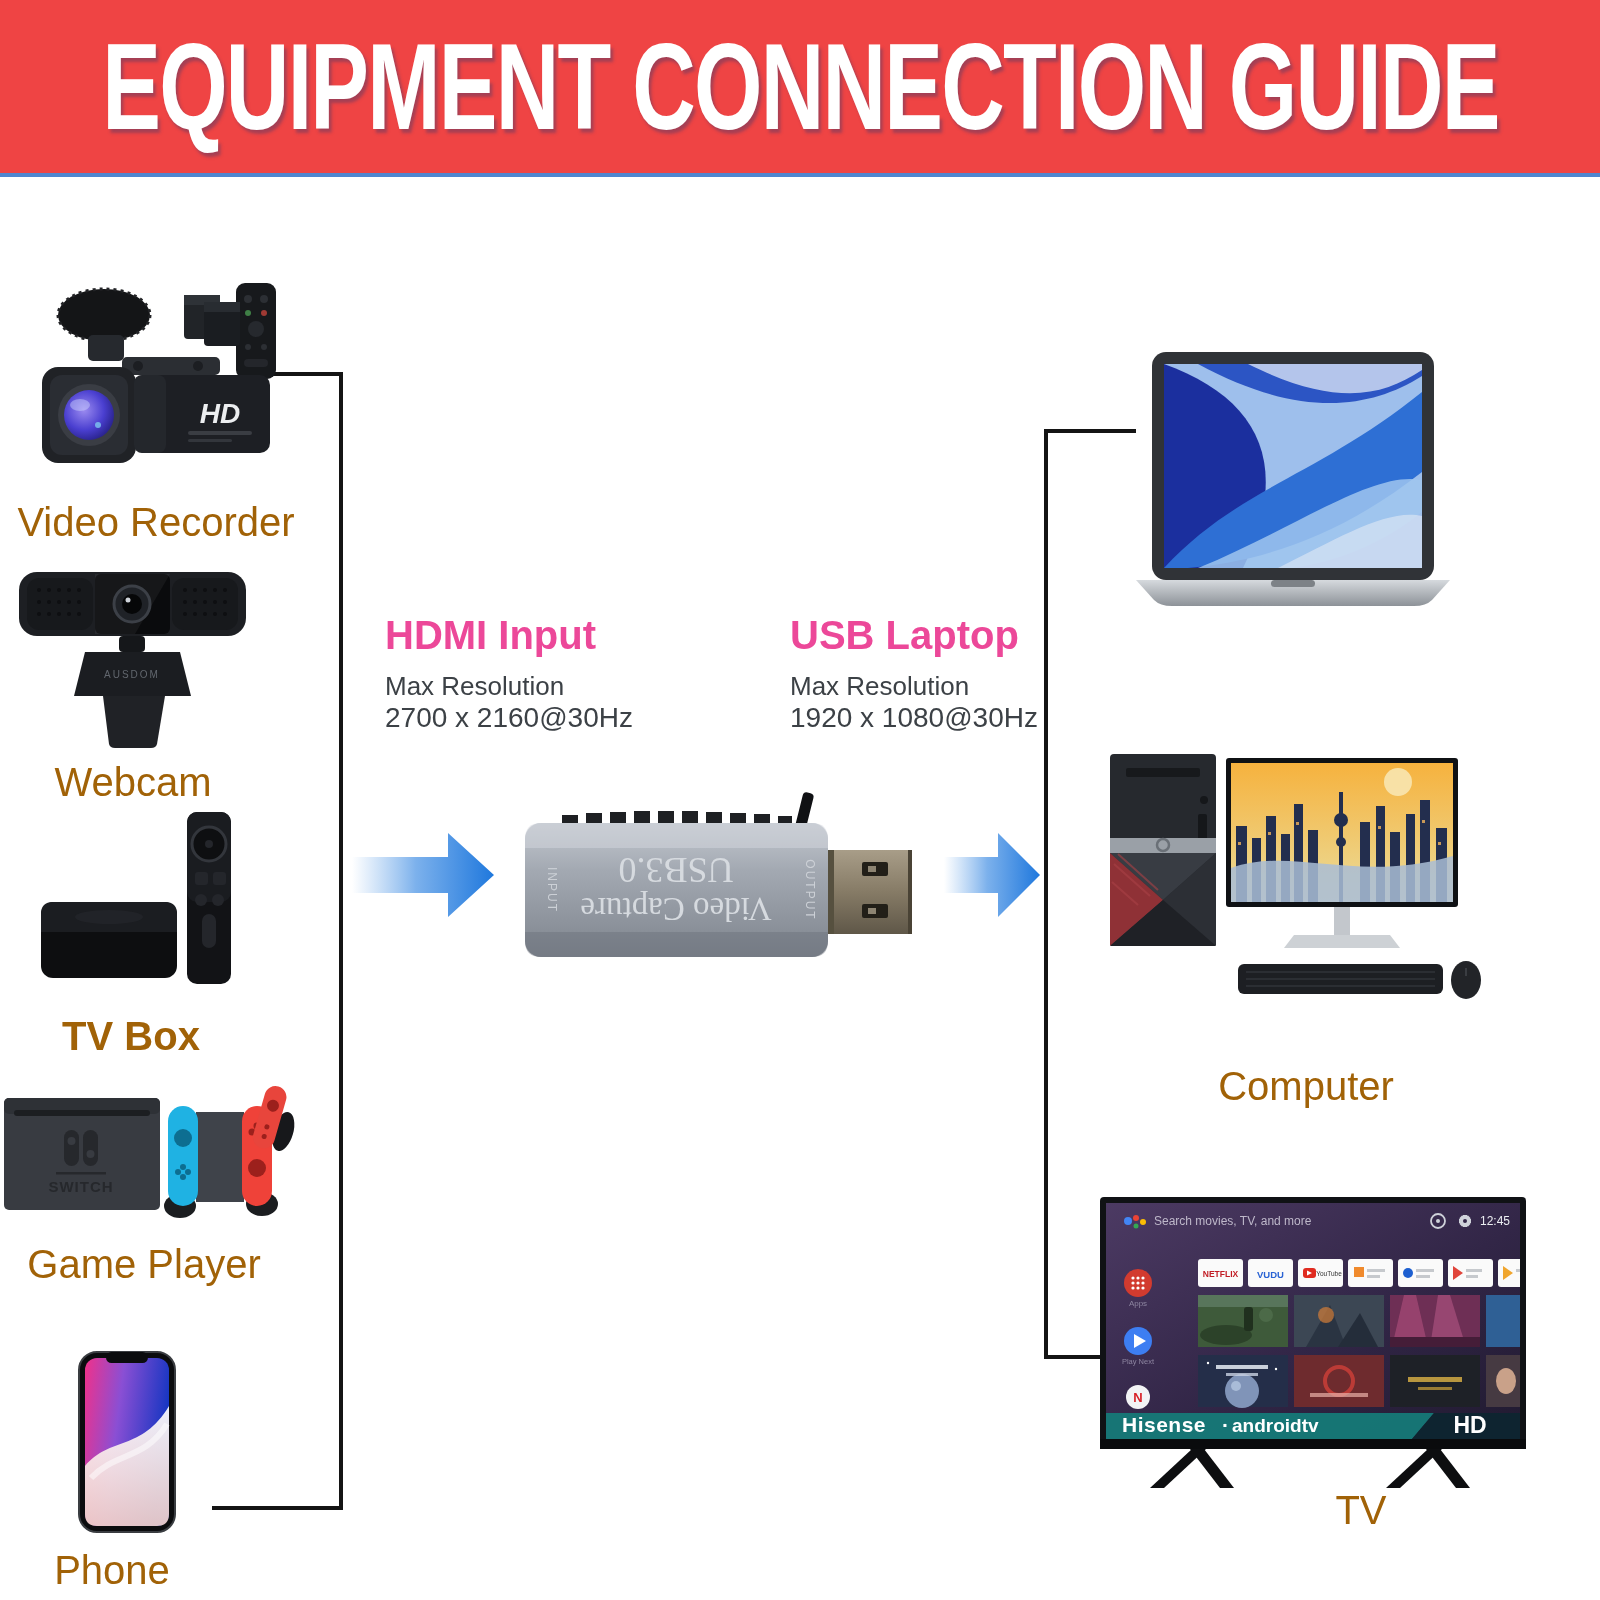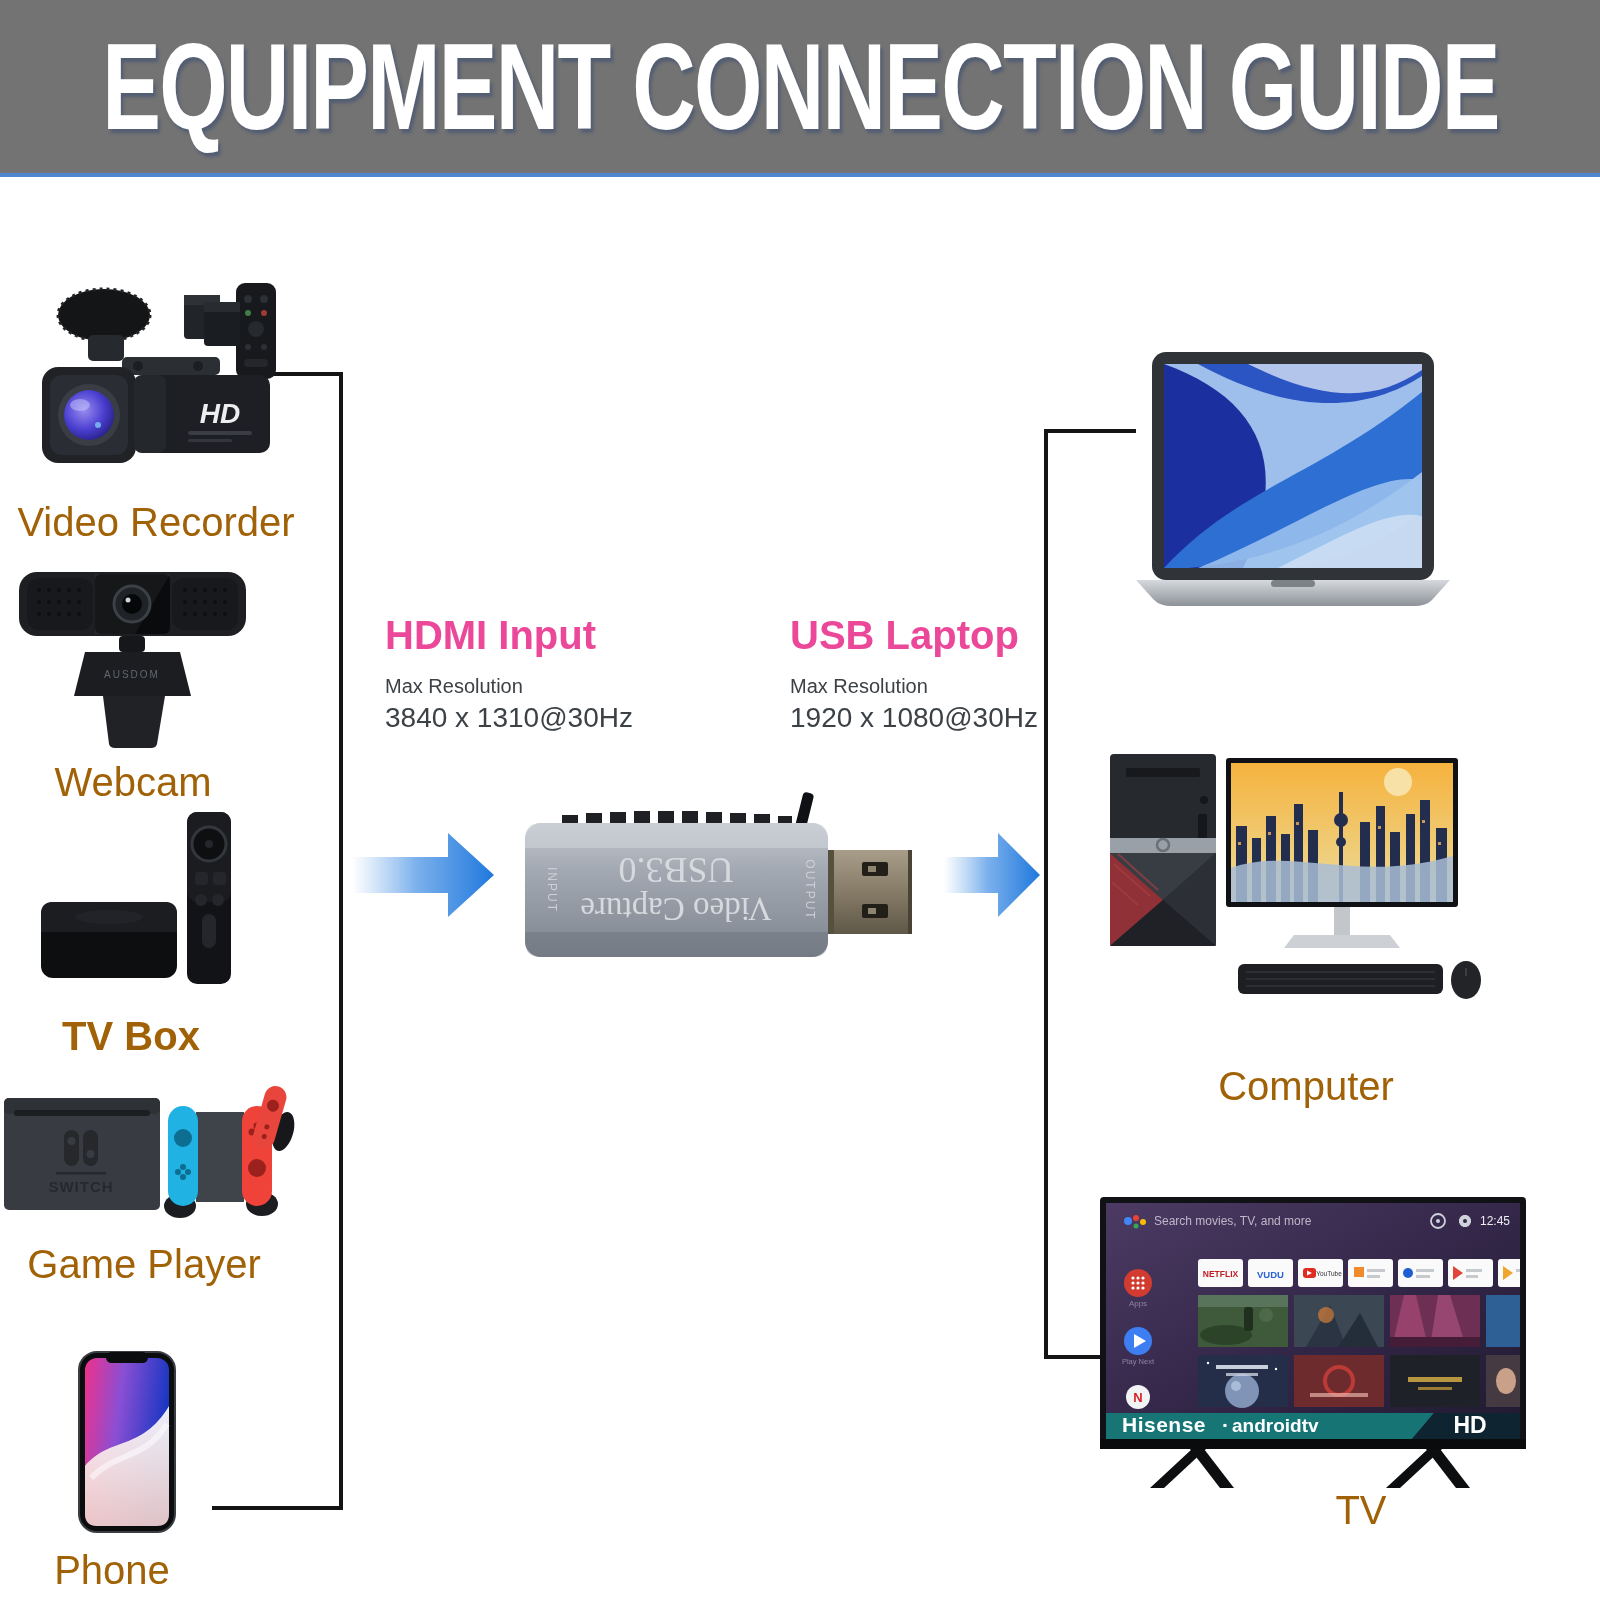--- a/index.html
+++ b/index.html
@@ -1,29 +1,29 @@
 <!DOCTYPE html>
 <html><head>
 <meta charset="utf-8">
 <style>
   html,body{margin:0;padding:0;background:#ffffff;}
   #canvas{position:relative;width:1600px;height:1600px;background:#ffffff;overflow:hidden;
           font-family:"Liberation Sans",sans-serif;}
   
-  .banner{position:absolute;left:0;top:0;width:1600px;height:173px;background:#737373;
+  .banner{position:absolute;left:0;top:0;width:1600px;height:173px;background:#ef4444;
           border-bottom:4px solid #4f86cf;display:flex;align-items:center;justify-content:center;}
   .banner-title{color:#ffffff;font-weight:bold;font-size:100px;letter-spacing:-2px;white-space:nowrap;
           display:inline-block;transform:scale(0.88,1.22);transform-origin:center;
           text-shadow:3px 4px 3px rgba(25,55,115,0.35);}
   
   .label{position:absolute;font-size:40px;line-height:44px;color:#a16207;text-align:center;}
   
   .port-block{position:absolute;}
   .port-title{font-size:40px;line-height:46px;font-weight:bold;color:#ec4899;}
-  .port-sub{font-size:20px;line-height:32px;color:#3c4146;margin-top:12px;}
+  .port-sub{font-size:26px;line-height:32px;color:#3c4146;margin-top:12px;}
   .port-res{font-size:28px;line-height:32px;color:#3c4146;}
   .illus{position:absolute;}
   svg{display:block;}
 </style>
 </head>
 <body>
 
 <div id="canvas">
 
   <div class="banner">
@@ -40,21 +40,21 @@
     </defs>
     <polyline points="265,374 341,374 341,1508 212,1508" fill="none" stroke="#141414" stroke-width="4"></polyline>
     <polyline points="1136,431 1046,431 1046,1357 1143,1357" fill="none" stroke="#141414" stroke-width="4"></polyline>
     <polygon points="352,857 448,857 448,833 494,875 448,917 448,893 352,893" fill="url(#arrowGrad)"></polygon>
     <polygon points="944,857 998,857 998,833 1040,875 998,917 998,893 944,893" fill="url(#arrowGrad)"></polygon>
   </svg>
 
   <div class="port-block" style="left:385px;top:612px;">
     <div class="port-title">HDMI Input</div>
     <div class="port-sub">Max Resolution</div>
-    <div class="port-res">3840 x 1310@30Hz</div>
+    <div class="port-res">2700 x 2160@30Hz</div>
   </div>
   <div class="port-block" style="left:790px;top:612px;">
     <div class="port-title">USB Laptop</div>
     <div class="port-sub">Max Resolution</div>
     <div class="port-res">1920 x 1080@30Hz</div>
   </div>
 
   <div class="illus" style="left:510px;top:782px;">
     <svg width="410" height="190" viewBox="0 0 410 190">
       <defs>

